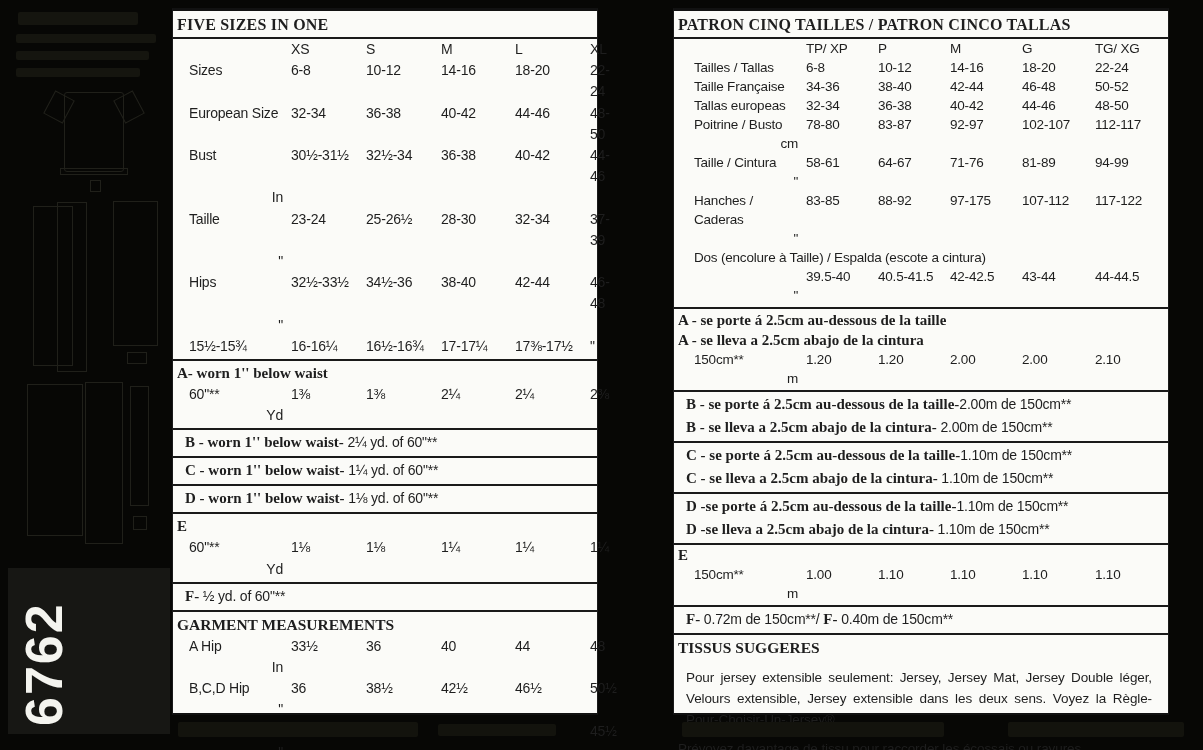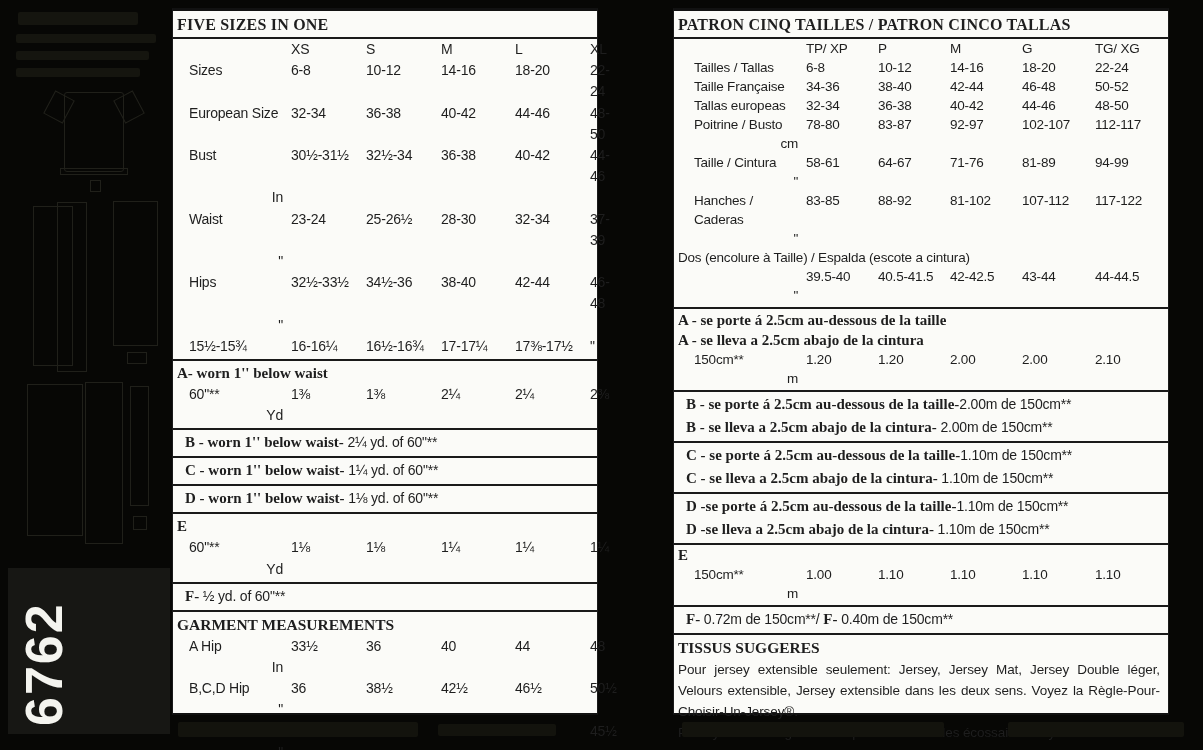--- a/index.html
+++ b/index.html
@@ -19,21 +19,21 @@
   .lt-row{display:grid;grid-template-columns:102px 75px 75px 74px 75px 1fr;
           font:14px/21.2px "Liberation Sans",sans-serif;padding-left:16px;letter-spacing:-.2px;}
   .rt-row{display:grid;grid-template-columns:112px 72px 72px 72px 73px 1fr;
           font:13.5px/19px "Liberation Sans",sans-serif;padding-left:20px;letter-spacing:-.2px;}
   .lt-row .unit,.rt-row .unit{text-align:right;padding-right:8px;}
   .headline{font:bold 15px/22px "Liberation Serif",serif;padding-left:4px;}
   .mix{font:bold 15px/23px "Liberation Serif",serif;padding-left:12px;}
   .mix .rest{font:14px/23px "Liberation Sans",sans-serif;font-weight:400;letter-spacing:-.2px;}
   .para{font:13.5px/21px "Liberation Sans",sans-serif;padding:0 8px 0 4px;letter-spacing:-.1px;}
   .panel.right .para.just{text-align:justify;}
-  .spanline{font:13.5px/19px "Liberation Sans",sans-serif;padding-left:4px;letter-spacing:-.2px;}
+  .spanline{font:13.5px/19px "Liberation Sans",sans-serif;padding-left:20px;letter-spacing:-.2px;}
   
   .sidebar{position:absolute;left:0;top:0;width:172px;height:750px;}
   .smudge{position:absolute;background:#15150f;border-radius:2px;}
   .sk{position:absolute;border:1px solid #20201a;background:transparent;}
   .code-box{position:absolute;left:8px;top:568px;width:162px;height:166px;background:#171714;}
   .code{position:absolute;left:8px;top:8px;height:150px;
         writing-mode:vertical-rl;transform:rotate(180deg);
         font:bold 52px/56px "Liberation Sans",sans-serif;letter-spacing:2px;
         color:#f4f4ef;}
   
@@ -101,21 +101,21 @@
     <div class="lt-row">
         <span class="lbl">Bust</span>
         <span class="c">30½-31½</span>
         <span class="c">32½-34</span>
         <span class="c">36-38</span>
         <span class="c">40-42</span>
         <span class="c">44-46</span>
         <span class="unit">In</span>
       </div>
     <div class="lt-row">
-        <span class="lbl">Waist</span>
+        <span class="lbl">Taille</span>
         <span class="c">23-24</span>
         <span class="c">25-26½</span>
         <span class="c">28-30</span>
         <span class="c">32-34</span>
         <span class="c">37-39</span>
         <span class="unit">"</span>
       </div>
     <div class="lt-row">
         <span class="lbl">Hips</span>
         <span class="c">32½-33½</span>
@@ -273,21 +273,21 @@
         <span class="c">64-67</span>
         <span class="c">71-76</span>
         <span class="c">81-89</span>
         <span class="c">94-99</span>
         <span class="unit">"</span>
       </div>
     <div class="rt-row">
         <span class="lbl">Hanches / Caderas</span>
         <span class="c">83-85</span>
         <span class="c">88-92</span>
-        <span class="c">81-102</span>
+        <span class="c">97-175</span>
         <span class="c">107-112</span>
         <span class="c">117-122</span>
         <span class="unit">"</span>
       </div>
     <div class="spanline">Dos (encolure à Taille) / Espalda (escote a cintura)</div>
     <div class="rt-row">
         <span class="lbl"></span>
         <span class="c">39.5-40</span>
         <span class="c">40.5-41.5</span>
         <span class="c">42-42.5</span>
@@ -331,21 +331,21 @@
         <span class="c">1.10</span>
         <span class="c">1.10</span>
         <span class="unit">m</span>
       </div>
 
     <div class="hr"></div>
     <div class="mix" style="line-height:20px"><b>F-</b><span class="rest"> 0.72m de 150cm**/</span><b> F-</b><span class="rest"> 0.40m de 150cm**</span></div>
 
     <div class="hr"></div>
     <h2 class="h2">TISSUS SUGGERES</h2>
-    <p class="para just" style="margin:0">Pour jersey extensible seulement: Jersey, Jersey Mat, Jersey Double léger, Velours extensible, Jersey extensible dans les deux sens. Voyez la Règle-Pour-Choisir-Un-Jersey®.</p>
+    <p class="para just" style="margin:8px">Pour jersey extensible seulement: Jersey, Jersey Mat, Jersey Double léger, Velours extensible, Jersey extensible dans les deux sens. Voyez la Règle-Pour-Choisir-Un-Jersey®.</p>
     <p class="para" style="margin:0">Prévoyez davantage de tissu pour raccorder les écossais ou rayures.</p>
     <h2 class="h2">MERCERIE</h2>
 
   </section>
 
   <div class="fsm" style="left:178px;top:722px;width:240px;height:15px"></div>
   <div class="fsm" style="left:438px;top:724px;width:118px;height:12px"></div>
   <div class="fsm" style="left:682px;top:722px;width:262px;height:15px"></div>
   <div class="fsm" style="left:1008px;top:722px;width:176px;height:15px"></div>
 </div>

